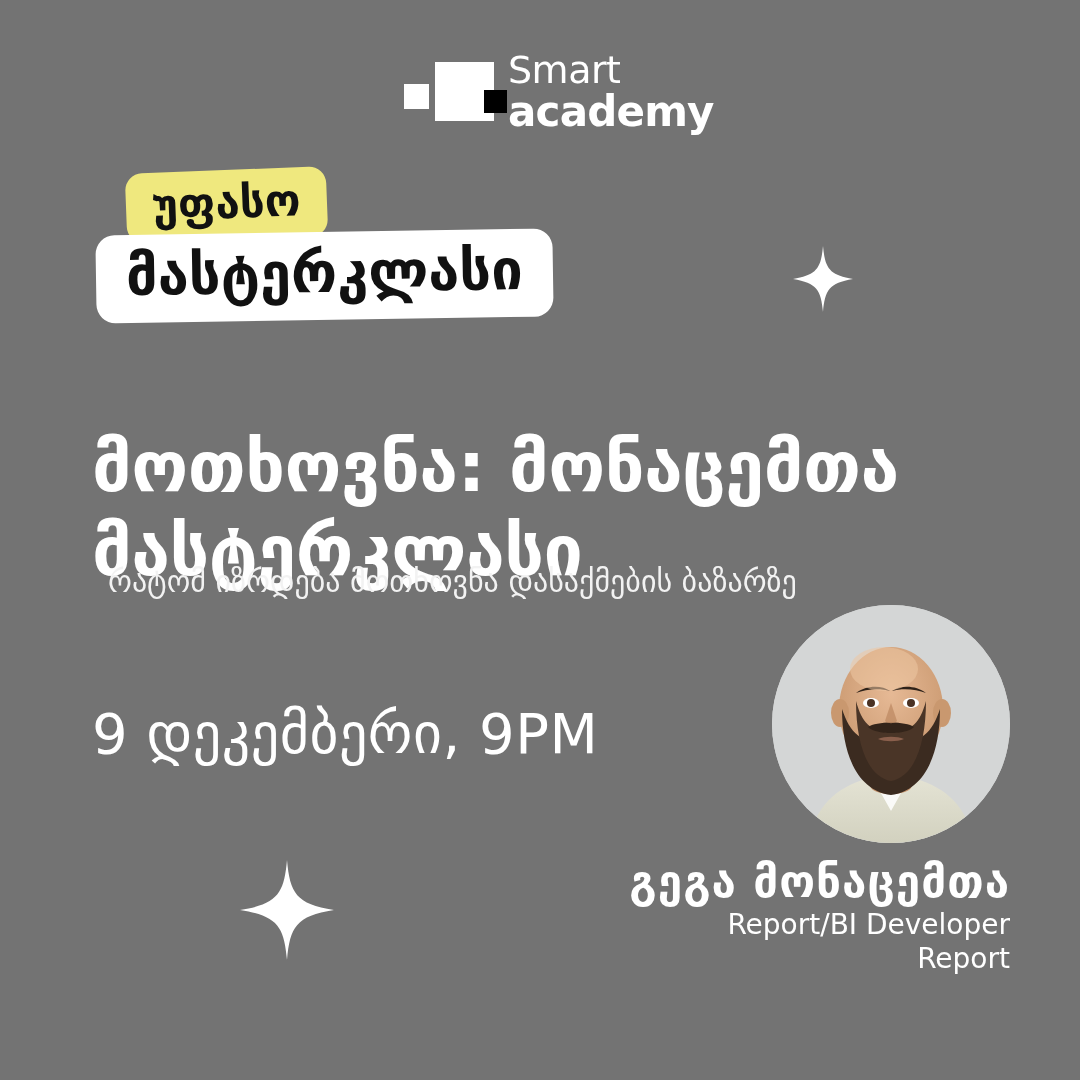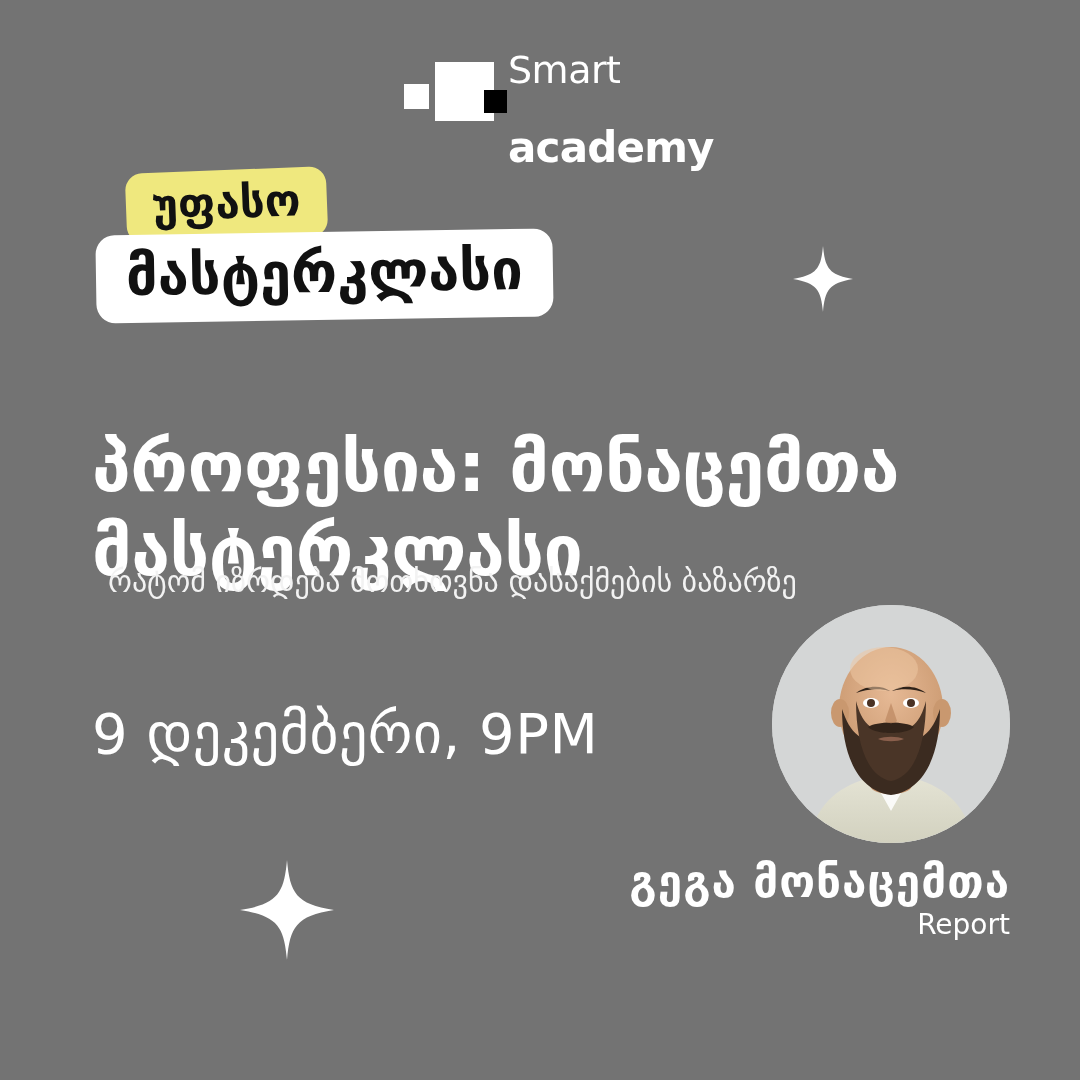--- a/index.html
+++ b/index.html
@@ -69,21 +69,20 @@
     font-weight: 400;
     letter-spacing: -0.5px;
   }
   #logo-academy {
     display: block;
     color: #ffffff;
     font-size: 42px;
     line-height: 44px;
     font-weight: 700;
     letter-spacing: -0.8px;
-    margin-top: 36px;
   }
 
   
   #badge-free {
     position: absolute;
     left: 126px;
     top: 170px;
     background: #EFE87E;
     border-radius: 17px;
     padding: 6px 26px 10px 26px;
@@ -232,21 +231,21 @@
   </div>
 
   <div id="badge-free">
     <span>უფასო</span>
   </div>
   <div id="badge-masterclass">
     <span>მასტერკლასი</span>
   </div>
 
   <h1 id="headline">
-    <span class="line">პროფესია: მონაცემთა</span>
+    <span class="line">მოთხოვნა: მონაცემთა</span>
     <span class="line">მასტერკლასი</span>
   </h1>
 
   <div id="subtitle">რატომ იზრდება მოთხოვნა დასაქმების ბაზარზე</div>
 
   <div id="datetime">9 დეკემბერი, 9PM</div>
 
   <div id="portrait">
     <svg viewBox="0 0 238 238" xmlns="http://www.w3.org/2000/svg" aria-hidden="true">
       <defs>
@@ -288,16 +287,17 @@
       <circle cx="139" cy="98" r="4" fill="#4a3224"></circle>
 
       <path d="M119 98 L113 116 C116 119 122 119 125 116 Z" fill="#bd8a63" opacity="0.75"></path>
 
       <ellipse cx="112" cy="64" rx="34" ry="22" fill="#edc7a3" opacity="0.55"></ellipse>
     </svg>
   </div>
 
   <div id="speaker">
     <span id="speaker-name">გეგა მონაცემთა</span>
+    <span id="speaker-role">Report/BI Developer</span>
     <span id="speaker-company">Report</span>
   </div>
 
 </div>
 
 </body></html>

